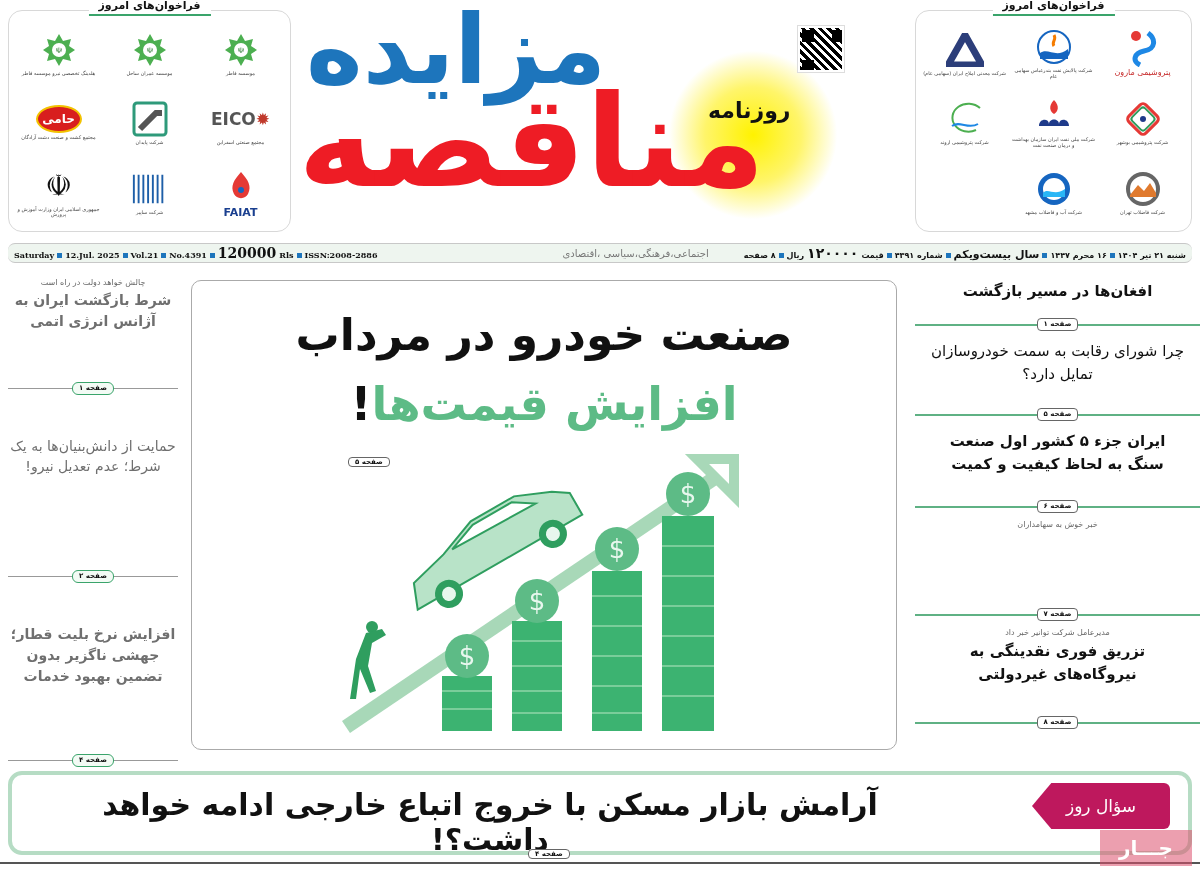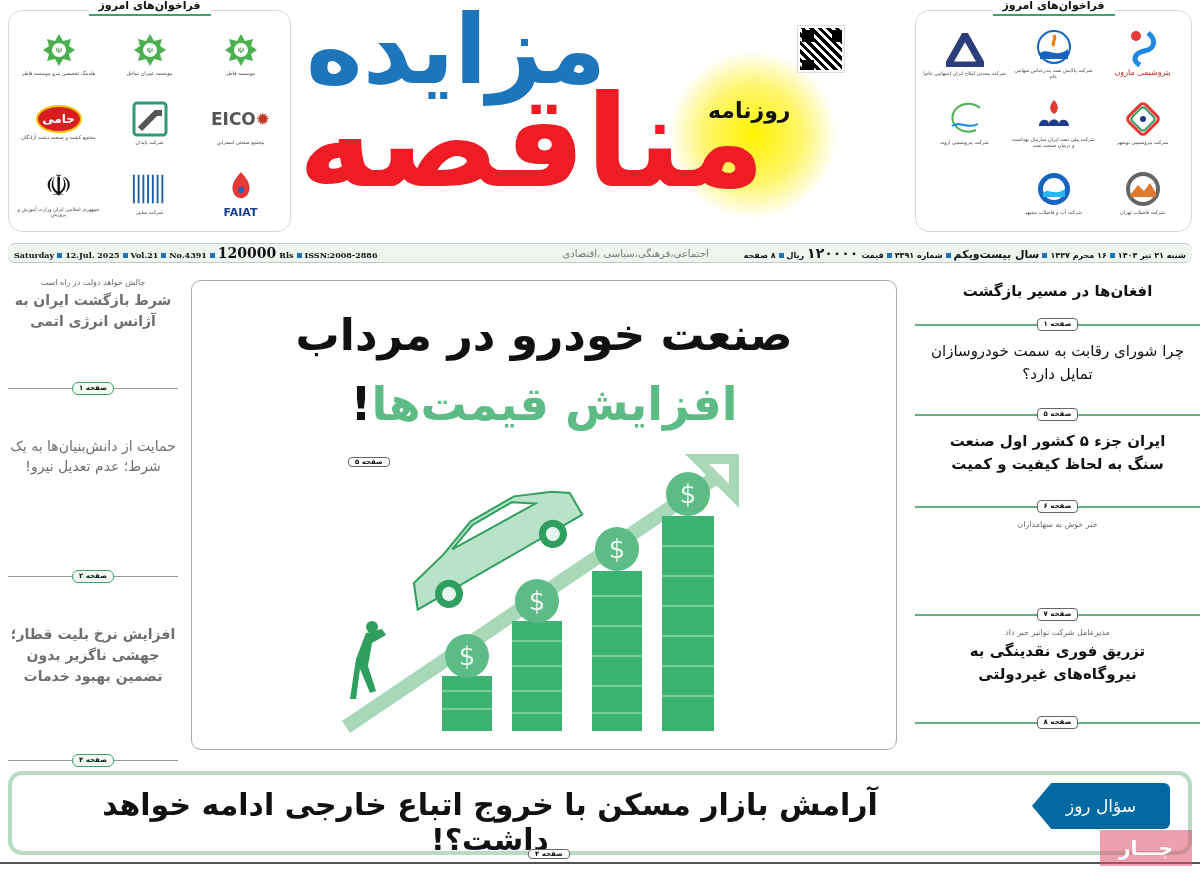--- a/index.html
+++ b/index.html
@@ -57,21 +57,21 @@
   .feature { position: absolute; left: 191px; top: 280px; width: 706px; height: 470px; border: 1px solid #aaa; border-radius: 10px; background: #fff; overflow: hidden; }
   .feat-l1 { position: absolute; top: 28px; left: 0; right: 0; text-align: center; font-size: 44px; font-weight: bold; color: #111; direction: rtl; letter-spacing: -1px; }
   .feat-l2 { position: absolute; top: 96px; left: 0; right: 0; text-align: center; font-size: 46px; font-weight: bold; color: #5dbb86; direction: rtl; letter-spacing: -1px; }
   .feat-l2 .ex { color: #111; }
   .feat-badge { position: absolute; left: 156px; top: 168px; }
   .illustration { position: absolute; left: 150px; top: 170px; width: 420px; height: 290px; }
 
   
   .question { position: absolute; left: 8px; top: 771px; width: 1184px; height: 84px; border: 4px solid #b6dcc4; border-radius: 14px; background: #fff; }
   .q-text { position: absolute; left: 30px; right: 250px; top: 12px; text-align: center; font-size: 30px; font-weight: bold; color: #111; direction: rtl; letter-spacing: -1px; }
-  .q-tag { position: absolute; right: 18px; top: 8px; width: 138px; height: 46px; background: #0369a1; color: #fff; font-size: 17px; display: flex; align-items: center; justify-content: center; border-radius: 8px 6px 6px 8px; clip-path: polygon(14% 0, 100% 0, 100% 100%, 14% 100%, 0 50%); direction: rtl; }
+  .q-tag { position: absolute; right: 18px; top: 8px; width: 138px; height: 46px; background: #be185d; color: #fff; font-size: 17px; display: flex; align-items: center; justify-content: center; border-radius: 8px 6px 6px 8px; clip-path: polygon(14% 0, 100% 0, 100% 100%, 14% 100%, 0 50%); direction: rtl; }
   .q-badge { position: absolute; left: 516px; bottom: -9px; }
   .bottom-rule { position: absolute; left: 0; top: 862px; width: 1200px; height: 2px; background: #555; }
   .watermark { position: absolute; left: 1100px; top: 830px; width: 92px; height: 36px; background: rgba(220,80,110,0.55); color: #fff; font-size: 20px; font-weight: bold; display: flex; align-items: center; justify-content: center; direction: rtl; }
 </style>
 </head>
 <body>
 
 <div class="logo-panel left">
   <div class="panel-title">فراخوان‌های امروز</div>
   <div class="logo-grid">

